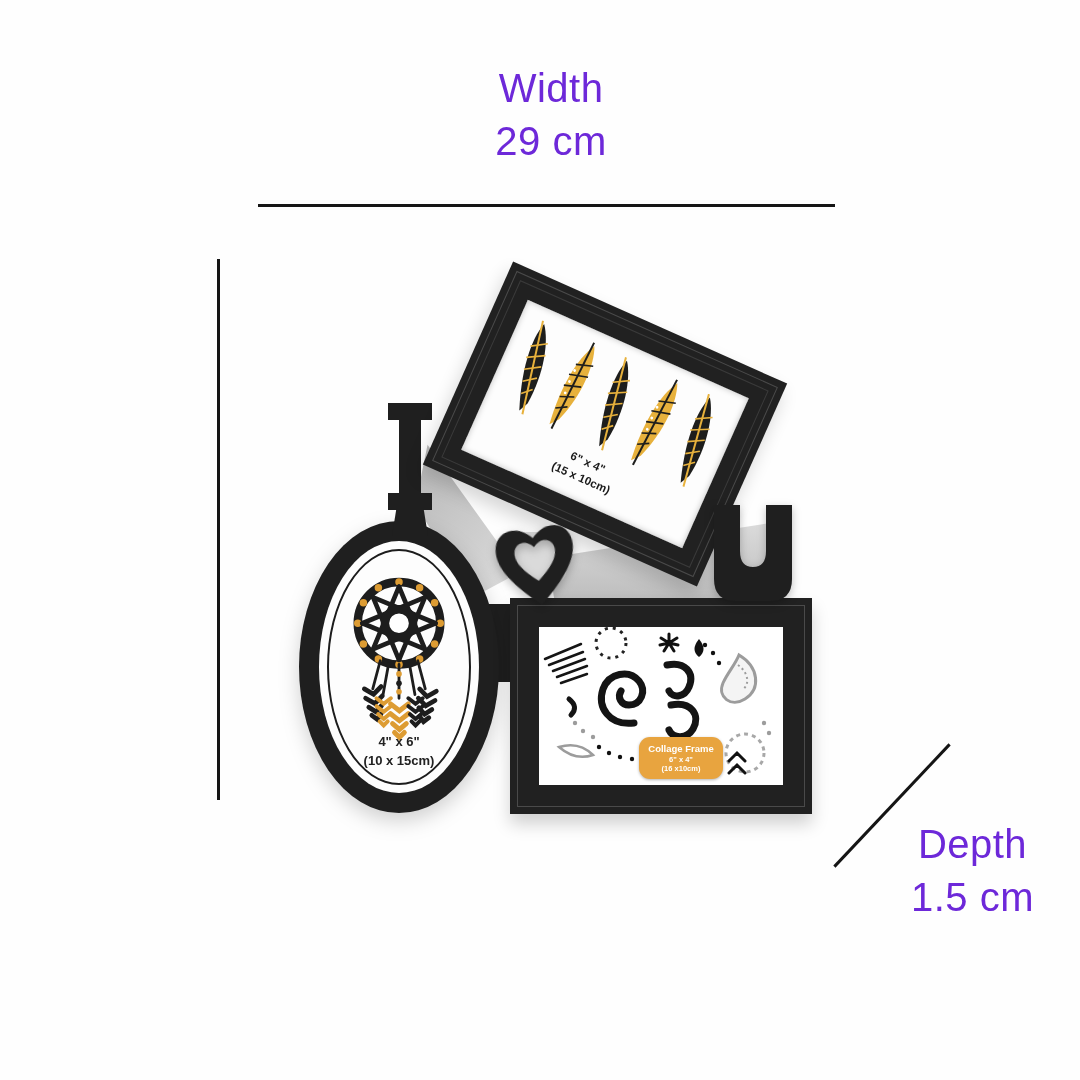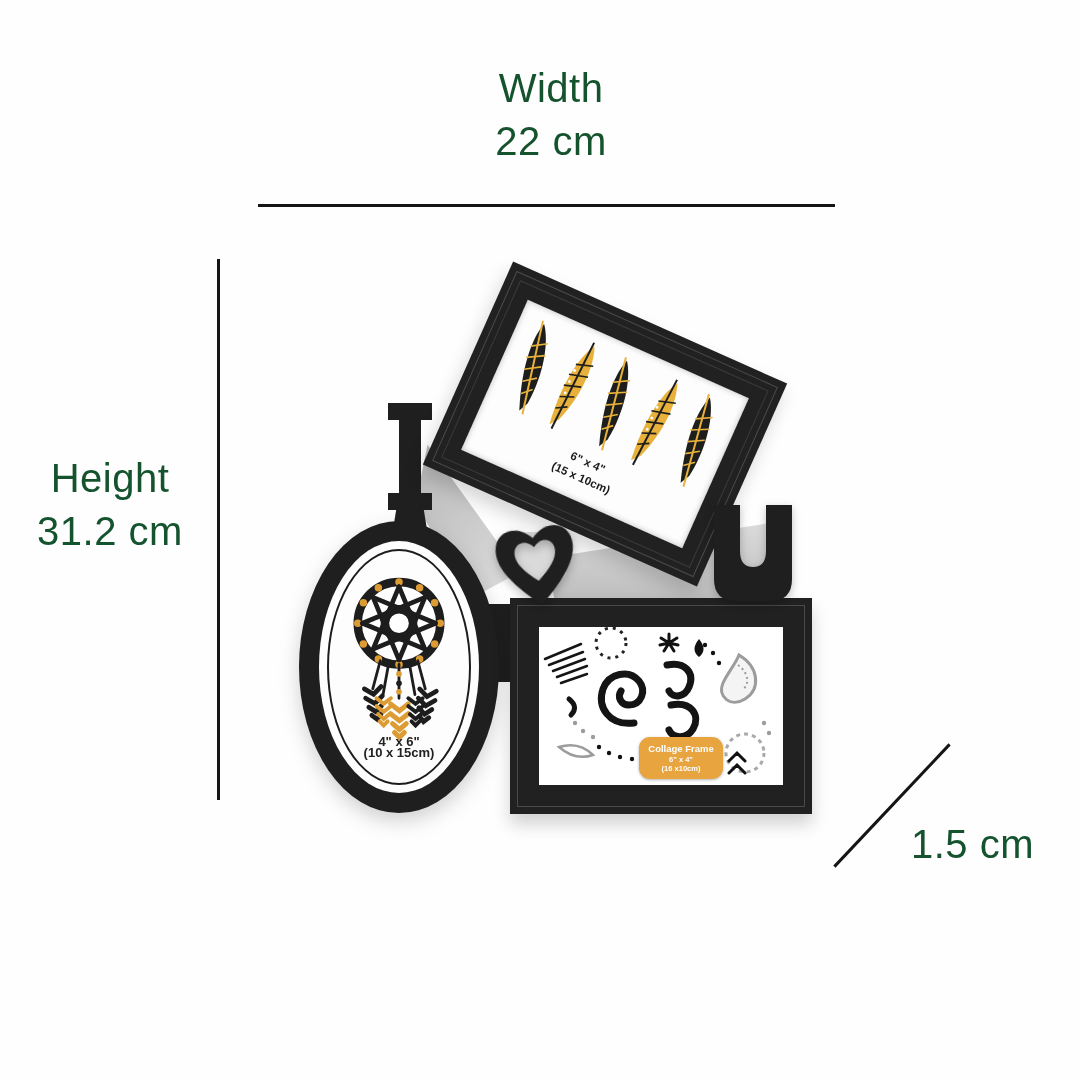--- a/index.html
+++ b/index.html
@@ -1,20 +1,20 @@
 <!DOCTYPE html>
 <html><head>
 <meta charset="utf-8">
 <style>
   html,body{margin:0;padding:0;background:#ffffff;}
   .canvas{position:relative;width:1080px;height:1080px;background:#fefefe;overflow:hidden;
           font-family:"Liberation Sans",sans-serif;color:#1c1c1c;}
   .abs{position:absolute;}
   
-  .dim-label{position:absolute;text-align:center;font-size:40px;line-height:1.33;letter-spacing:.5px;color:#14532d;}
+  .dim-label{position:absolute;text-align:center;font-size:40px;line-height:1.33;letter-spacing:.5px;color:#6d28d9;}
   .dim-line{position:absolute;background:#151515;}
   
   .backing-a{position:absolute;left:410px;top:425px;width:135px;height:180px;
              background:linear-gradient(130deg,#b3b3b3,#e3e3e3);
              clip-path:polygon(13% 11%,81% 82%,46% 96%,4% 44%);}
   .backing-b{position:absolute;left:548px;top:520px;width:230px;height:84px;
              background:linear-gradient(180deg,#dcdcdc,#bcbcbc);
              clip-path:polygon(0% 45%,100% 2%,100% 100%,3% 100%);}
   .heart-backdrop{position:absolute;left:510px;top:532px;width:56px;height:50px;background:#dadada;border-radius:10px;}
   .bridge{position:absolute;left:489px;top:604px;width:28px;height:78px;background:#1f1f1f;}
@@ -56,32 +56,29 @@
   .letter-u{position:absolute;left:714px;top:505px;width:78px;height:96px;
             filter:drop-shadow(0 3px 4px rgba(0,0,0,.25));}
 </style>
 </head>
 <body>
 
 <div class="canvas">
 
   <div class="dim-label" style="left:396px;top:62px;width:310px;">
     <div>Width</div>
-    <div>22 cm</div>
+    <div>29 cm</div>
   </div>
   <div class="dim-line" style="left:258px;top:204px;width:577px;height:3px;"></div>
 
-  <div class="dim-label" style="left:15px;top:452px;width:190px;">
-    <div>Height</div>
-    <div>31.2 cm</div>
-  </div>
   <div class="dim-line" style="left:217px;top:259px;width:3px;height:541px;"></div>
 
   <div class="dim-line" style="left:808px;top:804px;width:168px;height:3px;transform:rotate(-46.7deg);"></div>
   <div class="dim-label" style="left:880px;top:818px;width:185px;">
+    <div>Depth</div>
     <div>1.5 cm</div>
   </div>
 
   <svg width="0" height="0" style="position:absolute">
     <defs>
       <g id="feather-black">
         <path d="M17,3 C26,18 31,50 23,84 L17,93 C8,56 8,22 17,3 Z" fill="#1e1e1c"></path>
         <line x1="15" y1="0" x2="21" y2="96" stroke="#e7b13c" stroke-width="2"></line>
         <path d="M10,28 L26,21 M9,40 L27,33 M10,52 L26,45 M12,64 L25,57 M14,76 L24,69" stroke="#e7b13c" stroke-width="1.6" fill="none"></path>
       </g>
@@ -140,21 +137,21 @@
       <circle cx="80" cy="114" r="3" fill="#dd9c33"></circle>
         <circle cx="80" cy="124" r="3" fill="#1d1d1d"></circle>
       <circle cx="80" cy="133" r="3" fill="#dd9c33"></circle>
       <use href="#chev" stroke="#1d1d1d" transform="translate(43,130) rotate(-8)"></use>
       <use href="#chev" stroke="#dd9c33" transform="translate(56,140) scale(0.85)"></use>
       <use href="#chev" stroke="#dd9c33" transform="translate(71,146) scale(1.05)"></use>
       <use href="#chev" stroke="#1d1d1d" transform="translate(90,140) scale(0.85)"></use>
       <use href="#chev" stroke="#1d1d1d" transform="translate(102,130) rotate(8)"></use>
     </svg>
     <div class="oval-size" style="top:213px;">4" x 6"</div>
-    <div class="oval-size" style="top:224px;">(10 x 15cm)</div>
+    <div class="oval-size" style="top:232px;">(10 x 15cm)</div>
   </div>
 
   <div class="letter-i">
     <div class="bar" style="top:0;"></div>
     <div class="stem"></div>
     <div class="bar" style="top:90px;"></div>
     <div class="tab"></div>
   </div>
 
   <div class="top-frame">

